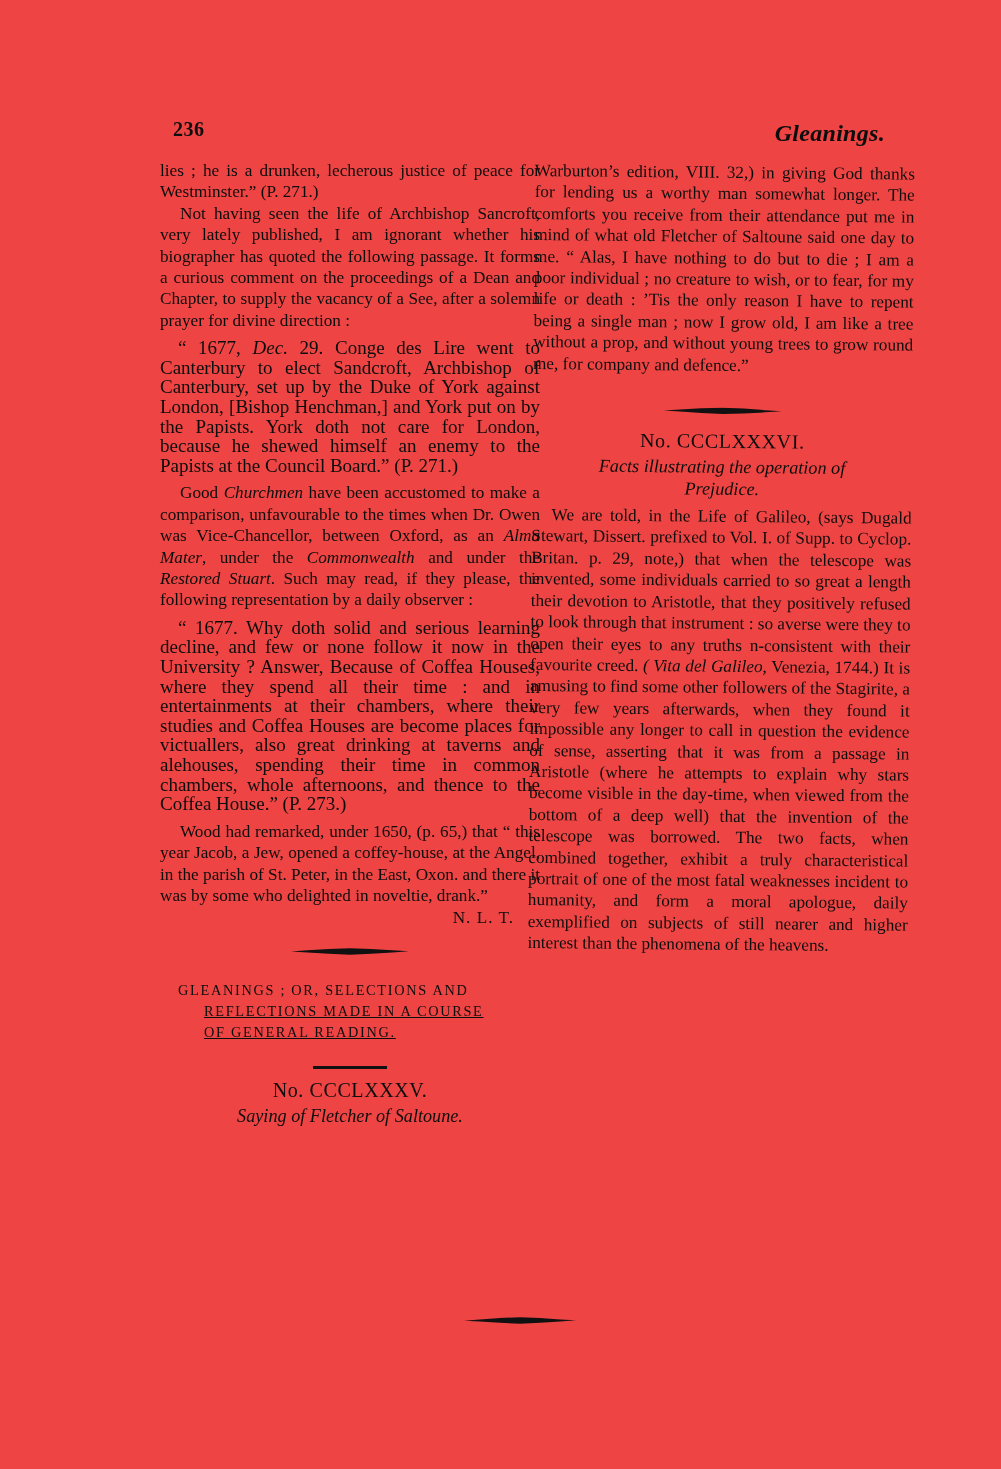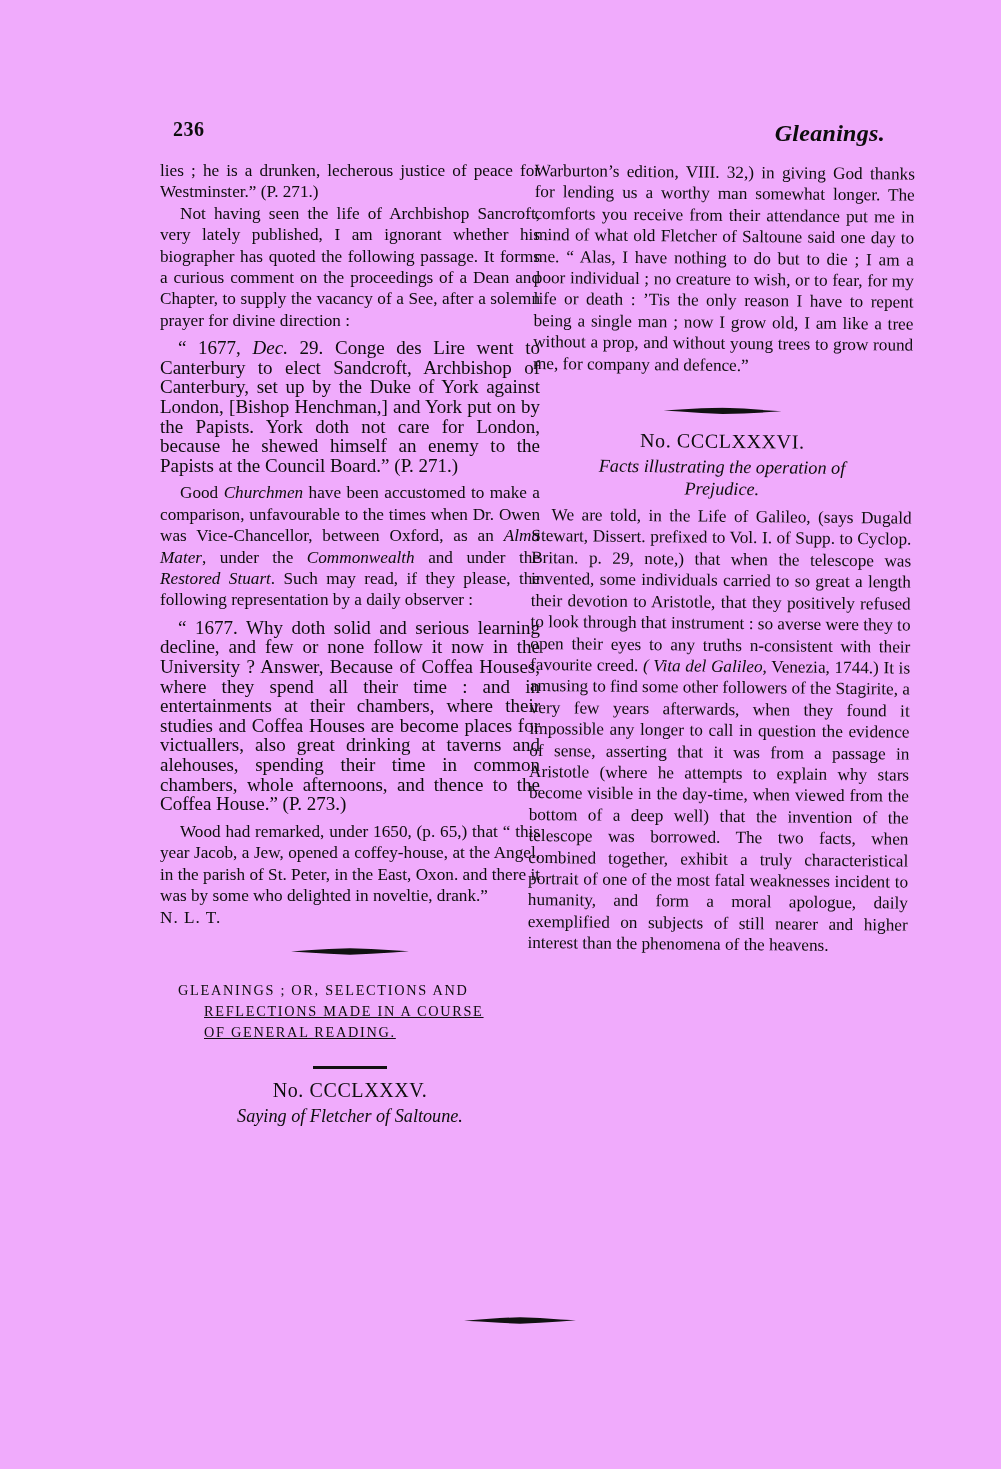--- a/index.html
+++ b/index.html
@@ -15,21 +15,21 @@
     overflow: hidden;
     font-family: "Liberation Serif", "DejaVu Serif", serif;
     color: #0d0d0d;
     -webkit-font-smoothing: antialiased;
   }
 
   
   .page {
     position: absolute;
     inset: 0;
-    background: #f0abfc;
+    background: #ef4444;
   }
 
   
   .running-head {
     position: absolute;
     top: 118px;
     left: 140px;
     width: 745px;
     height: 30px;
   }
@@ -88,20 +88,21 @@
     text-align: justify;
     -moz-text-align-last: left;
     text-align-last: left;
   }
 
   .it { font-style: italic; }
 
   .signature {
     margin-top: 2px;
     font-size: 17.2px;
+    text-align: right;
     padding-right: 26px;
     letter-spacing: 1px;
   }
 
   .gap-s { height: 7px; }
   .gap-m { height: 12px; }
 
   
   .ornament {
     position: relative;

